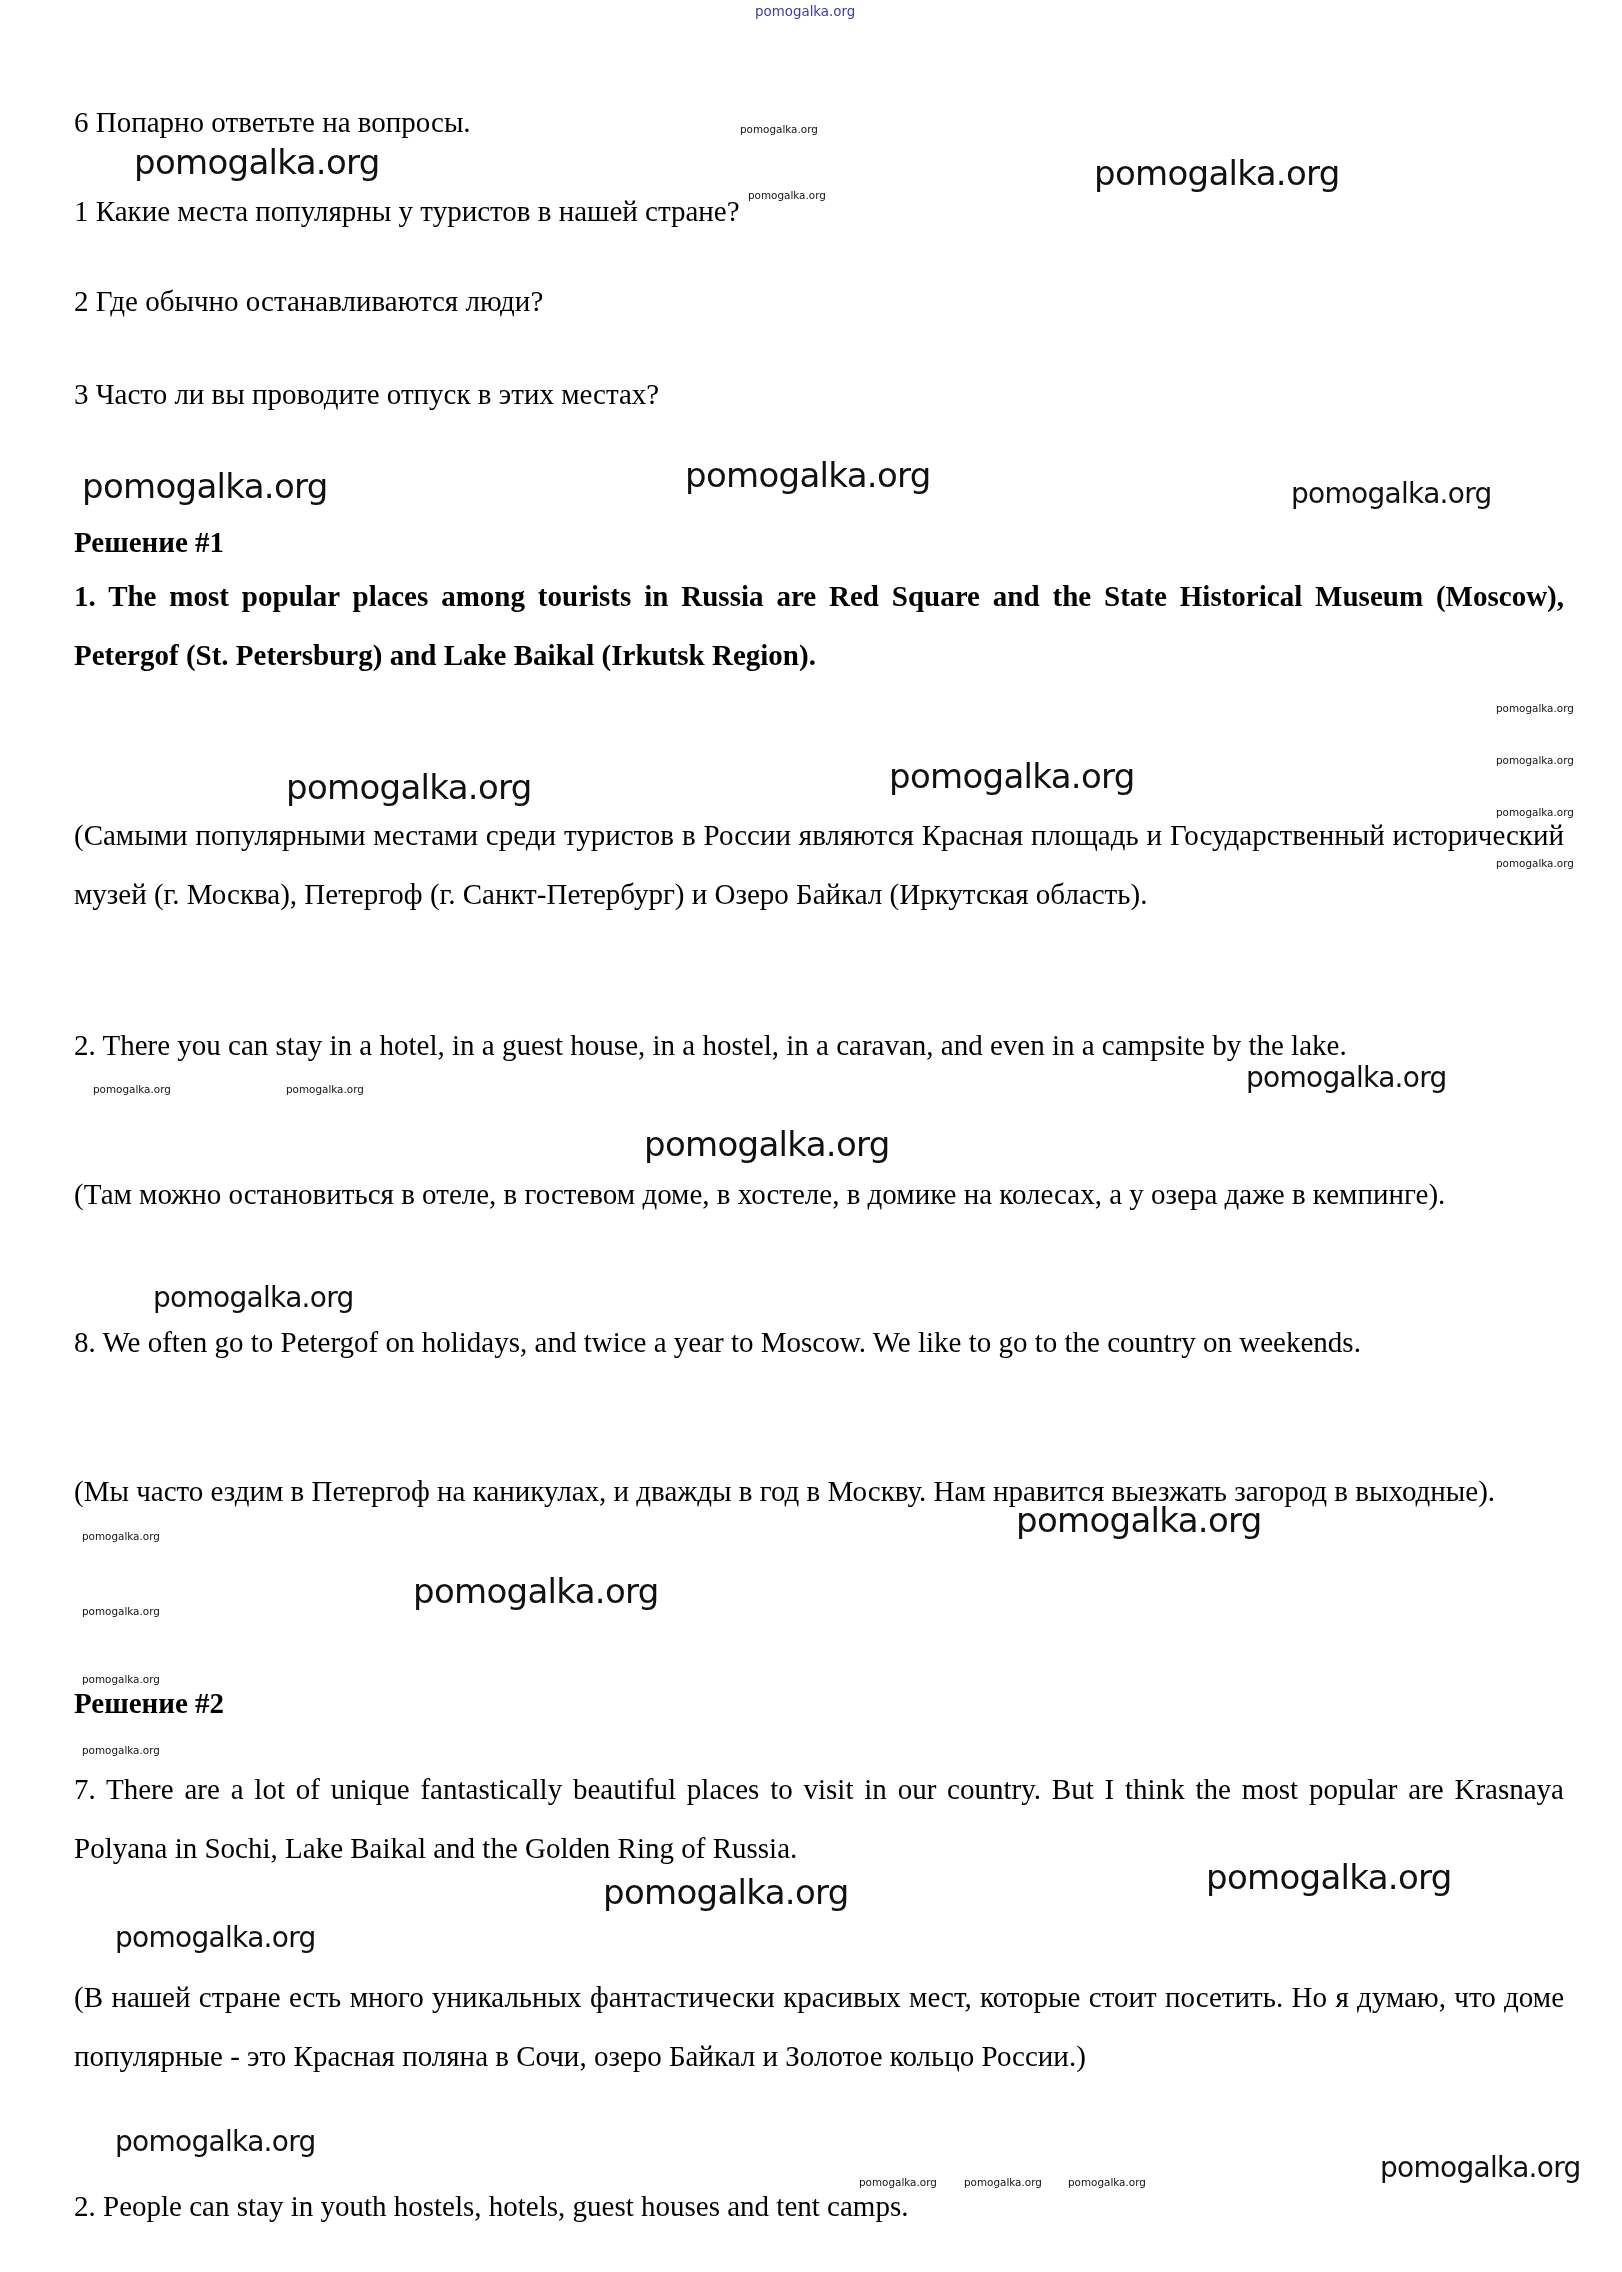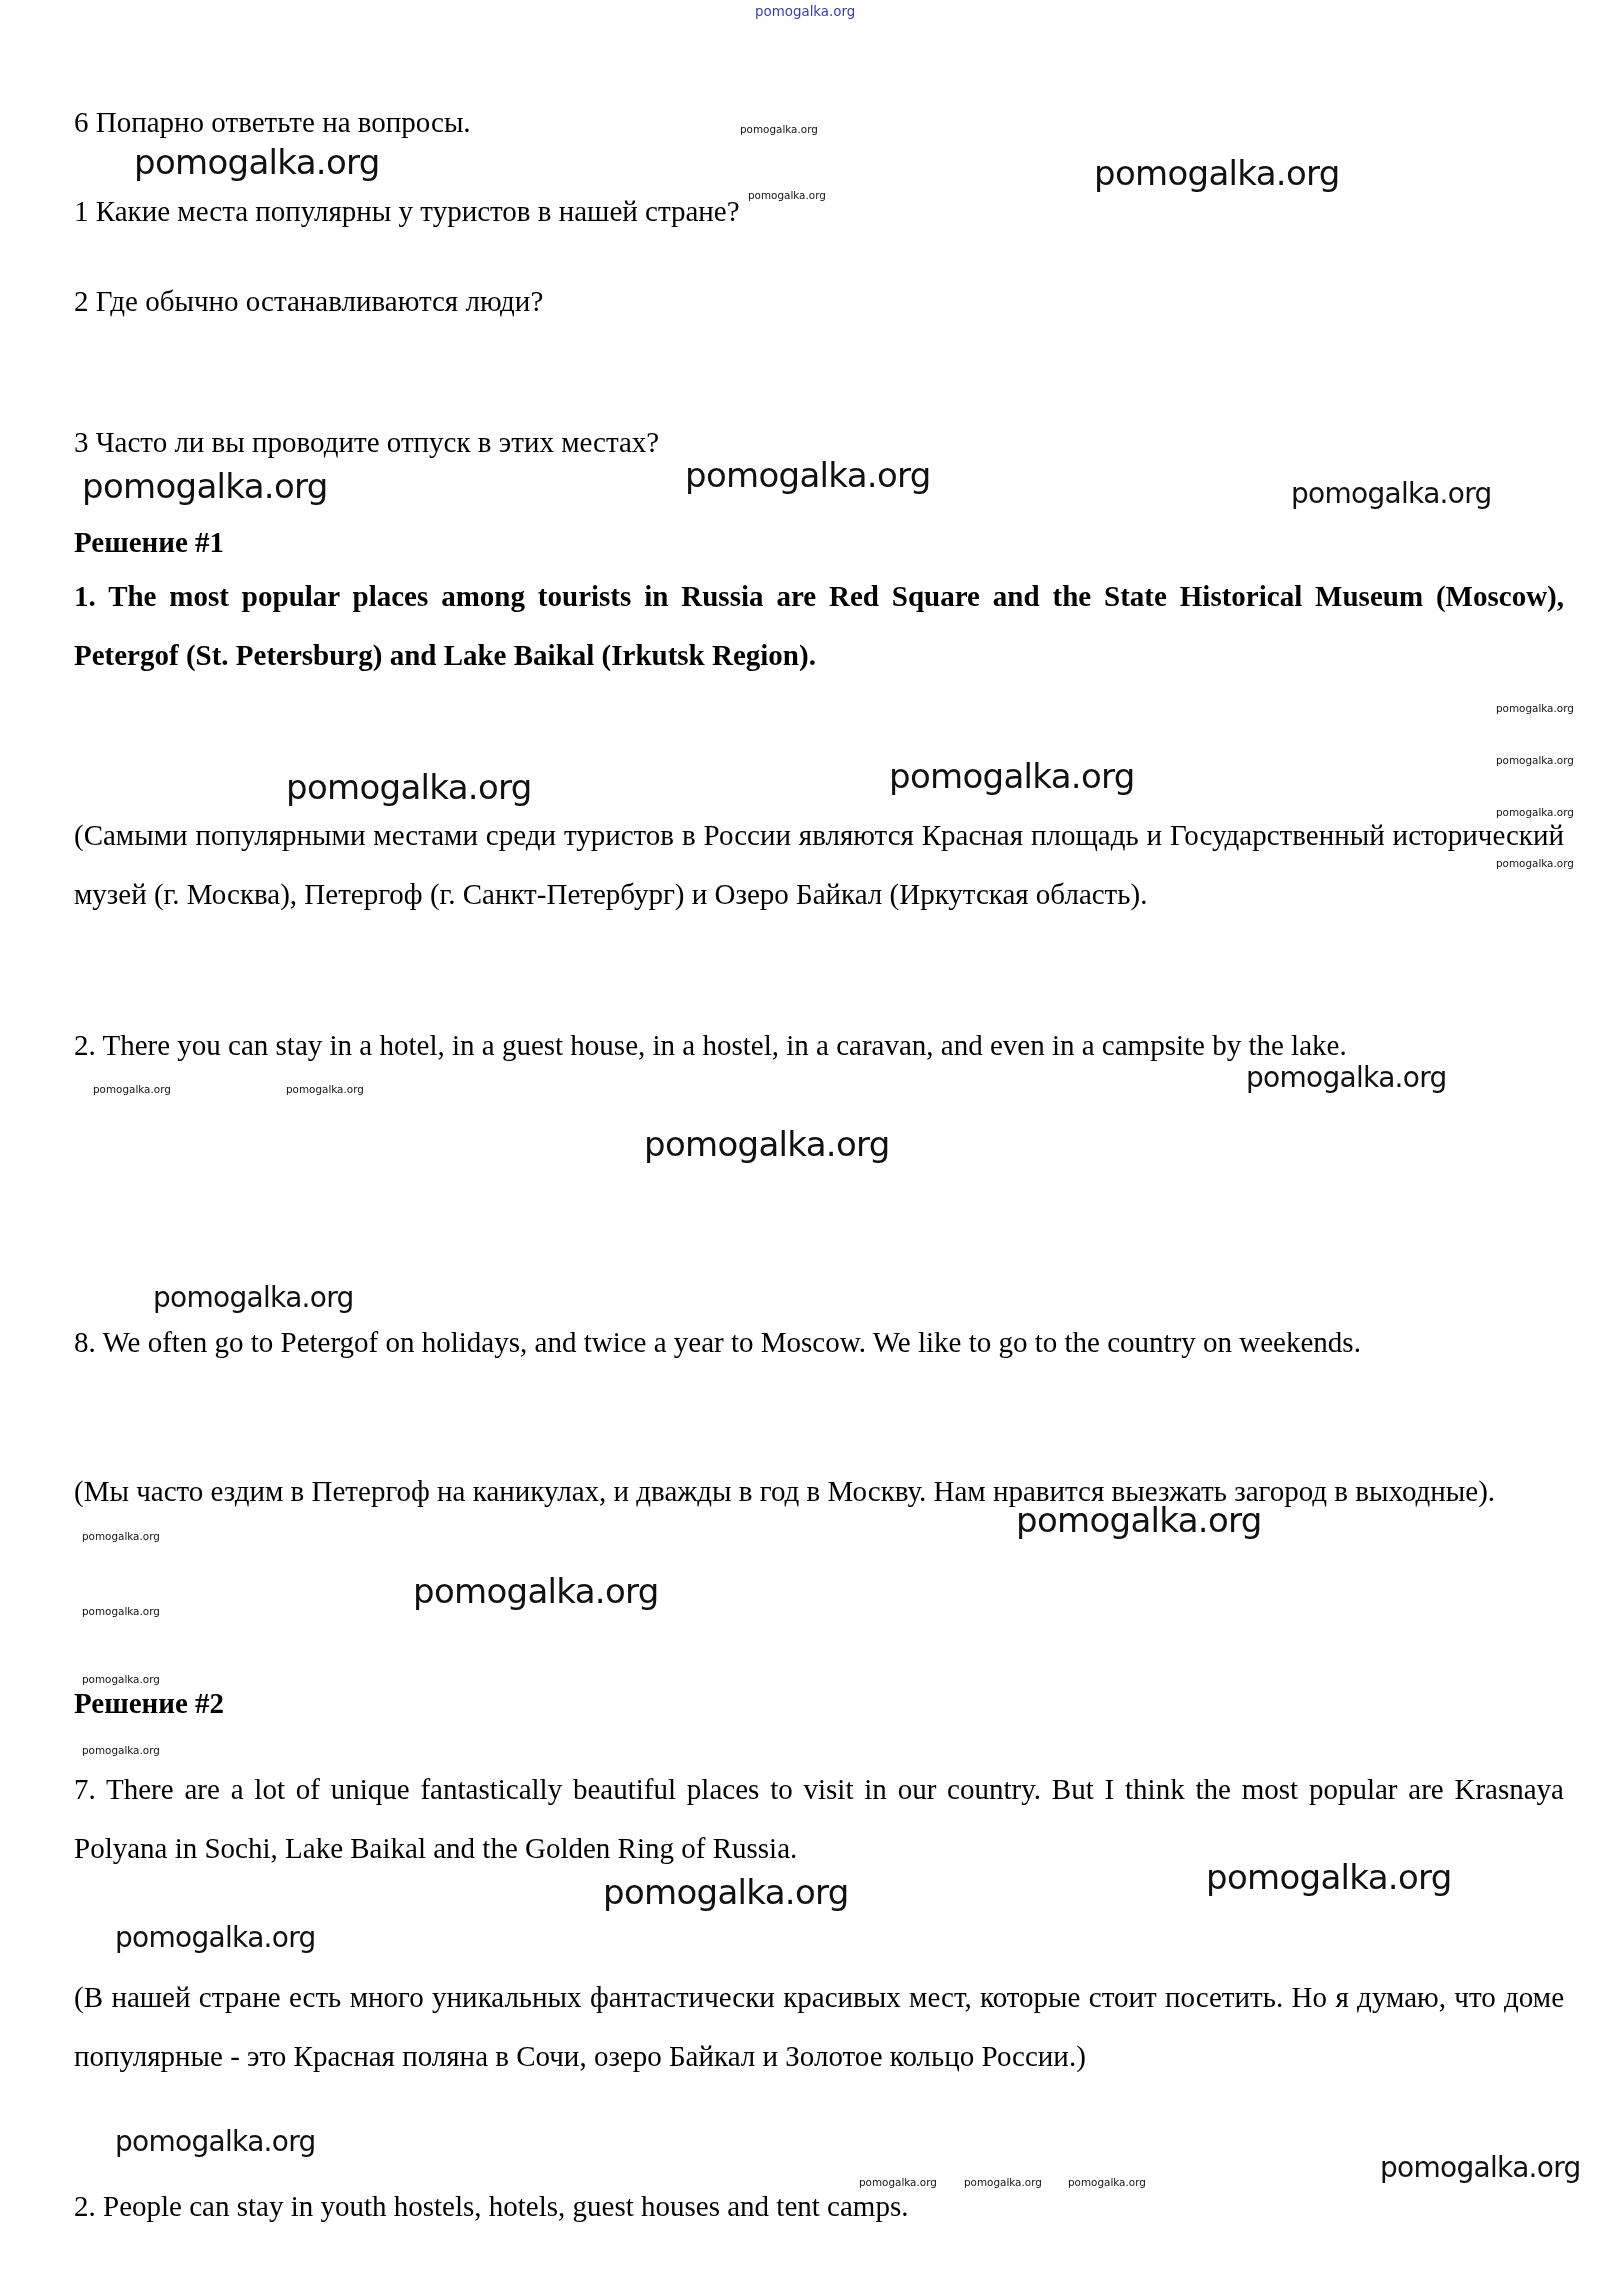--- a/index.html
+++ b/index.html
@@ -25,26 +25,27 @@
 </head>
 <body>
 
 <div class="page">
 
   <div class="wm wm-top" style="left:755px; top:4.5px;">pomogalka.org</div>
 
   <p class="t q" style="top:93px;">6 Попарно ответьте на вопросы.</p>
   <p class="t q" style="top:182px;">1 Какие места популярны у туристов в нашей стране?</p>
   <p class="t q" style="top:272px;">2 Где обычно останавливаются люди?</p>
-  <p class="t q" style="top:365px;margin-top:48px;">3 Часто ли вы проводите отпуск в этих местах?</p>
+  <p class="t q" style="top:365px;">3 Часто ли вы проводите отпуск в этих местах?</p>
 
   <p class="t h" style="top:513px;">Решение #1</p>
   <p class="t last-left" style="top:567px;font-weight:bold;">1. The most popular places among tourists in Russia are Red Square and the State Historical Museum (Moscow), Petergof (St. Petersburg) and Lake Baikal (Irkutsk Region).</p>
   <p class="t last-left" style="top:806px;">(Самыми популярными местами среди туристов в России являются Красная площадь и Государственный исторический музей (г. Москва), Петергоф (г. Санкт-Петербург) и Озеро Байкал (Иркутская область).</p>
   <p class="t last-left" style="top:1016px;">2. There you can stay in a hotel, in a guest house, in a hostel, in a caravan, and even in a campsite by the lake.</p>
+  <p class="t last-left" style="top:1165px;">(Там можно остановиться в отеле, в гостевом доме, в хостеле, в домике на колесах, а у озера даже в кемпинге).</p>
   <p class="t last-left" style="top:1313px;">8. We often go to Petergof on holidays, and twice a year to Moscow. We like to go to the country on weekends.</p>
   <p class="t last-left" style="top:1462px;">(Мы часто ездим в Петергоф на каникулах, и дважды в год в Москву. Нам нравится выезжать загород в выходные).</p>
 
   <p class="t h" style="top:1674px;">Решение #2</p>
   <p class="t last-left" style="top:1760px;">7. There are a lot of unique fantastically beautiful places to visit in our country. But I think the most popular are Krasnaya Polyana in Sochi, Lake Baikal and the Golden Ring of Russia.</p>
   <p class="t last-left" style="top:1968px;">(В нашей стране есть много уникальных фантастически красивых мест, которые стоит посетить. Но я думаю, что доме популярные - это Красная поляна в Сочи, озеро Байкал и Золотое кольцо России.)</p>
   <p class="t last-left" style="top:2177px;">2. People can stay in youth hostels, hotels, guest houses and tent camps.</p>
 
   <div class="wm wm-l" style="left:134px; top:145px;">pomogalka.org</div>
   <div class="wm wm-l" style="left:1094px; top:156px;">pomogalka.org</div>

